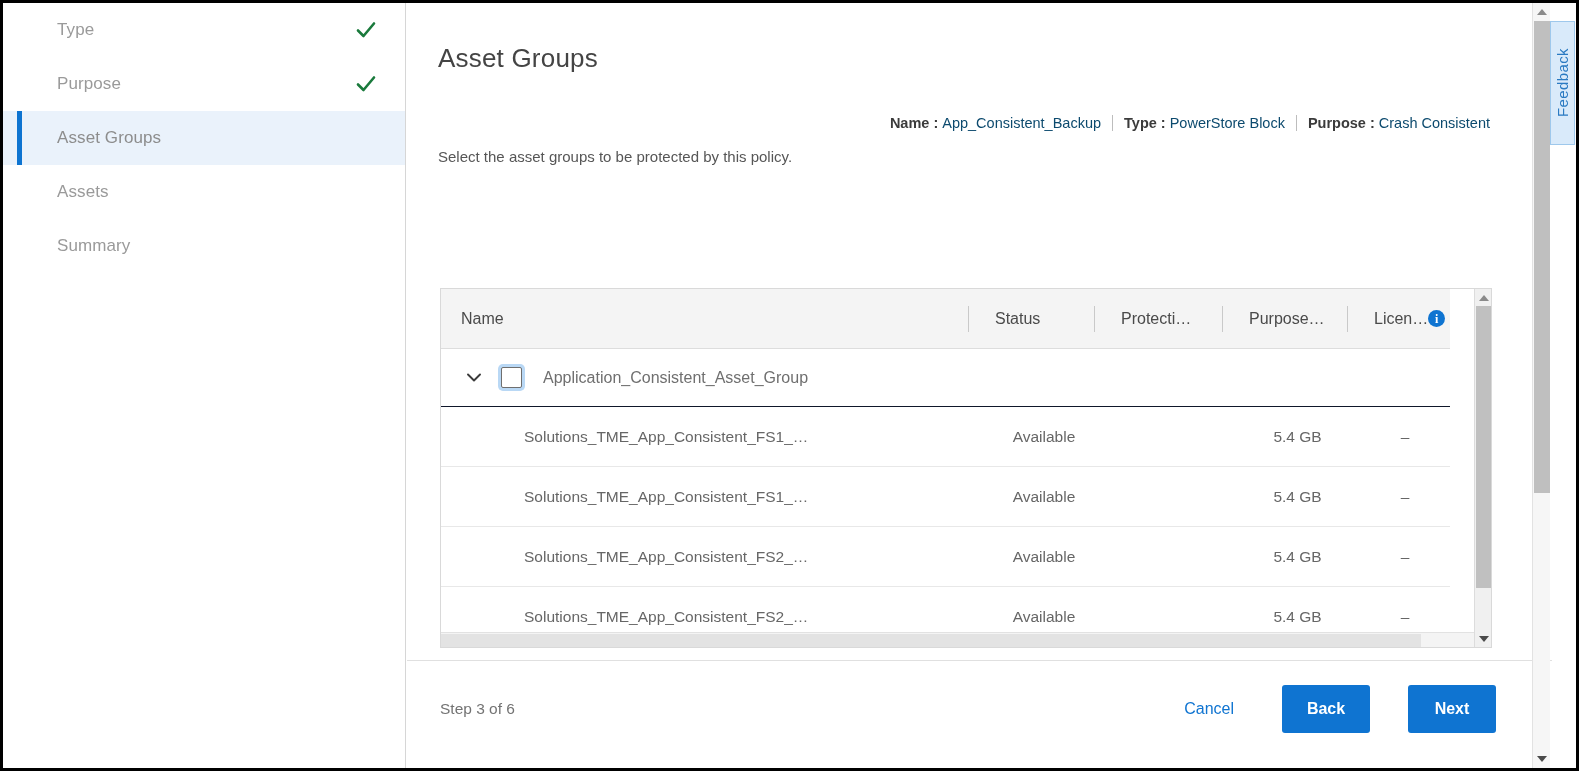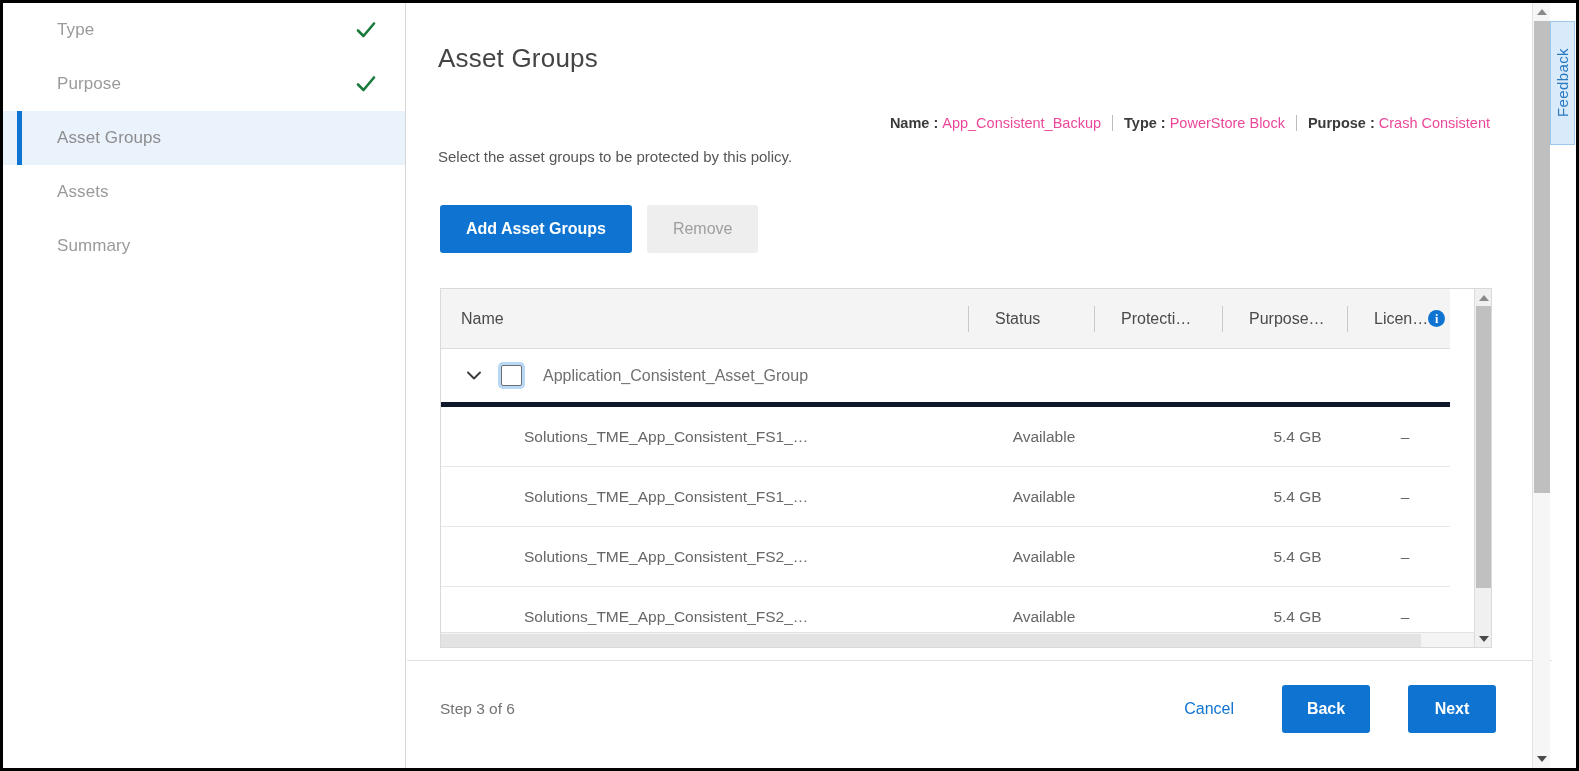--- a/index.html
+++ b/index.html
@@ -87,21 +87,21 @@
     align-items: center;
     font-size: 14.5px;
     color: #555555;
     white-space: nowrap;
   }
   .meta-seg { padding: 0 11px; display: flex; gap: 4px; }
   .meta-seg:first-child { padding-left: 0; }
   .meta-seg:last-child { padding-right: 0; }
   .meta-seg + .meta-seg { border-left: 1px solid #bdbdbd; }
   .meta-k { font-weight: bold; color: #3b3b3b; }
-  .meta-v { color: #ec4899; }
+  .meta-v { color: #0c4a6e; }
 
   #subtitle {
     position: absolute;
     left: 31px; top: 145px;
     font-size: 15px;
     color: #565656;
   }
 
   
   #actions {
@@ -190,21 +190,21 @@
     align-items: center;
     justify-content: center;
     line-height: 1;
     flex: 0 0 auto;
   }
 
   .group-row {
     height: 58px;
     display: flex;
     align-items: center;
-    border-bottom: 5px solid #0f172a;
+    border-bottom: 1px solid #0f172a;
     padding-left: 24px;
   }
   .chev {
     width: 18px; height: 18px;
     flex: 0 0 auto;
     display: flex; align-items: center; justify-content: center;
     cursor: pointer;
   }
   .row-cb {
     width: 21px; height: 21px;
@@ -419,24 +419,20 @@
       </span>
       <span class="meta-seg">
         <span class="meta-k">Purpose</span>
           <span class="meta-k">:</span>
         <span class="meta-v">Crash Consistent</span>
       </span>
     </div>
 
     <p id="subtitle">Select the asset groups to be protected by this policy.</p>
 
-    <div id="actions">
-      <button class="btn btn-primary">Add Asset Groups</button>
-      <button class="btn btn-disabled">Remove</button>
-    </div>
 
     <div id="table-wrap">
       <div id="table-inner">
 
         <div class="thead">
           <div class="th th-name">Name</div>
           <div class="th th-status">Status</div>
           <div class="th th-prot">Protecti…</div>
           <div class="th th-disc">Purpose…</div>
           <div class="th th-lic">

